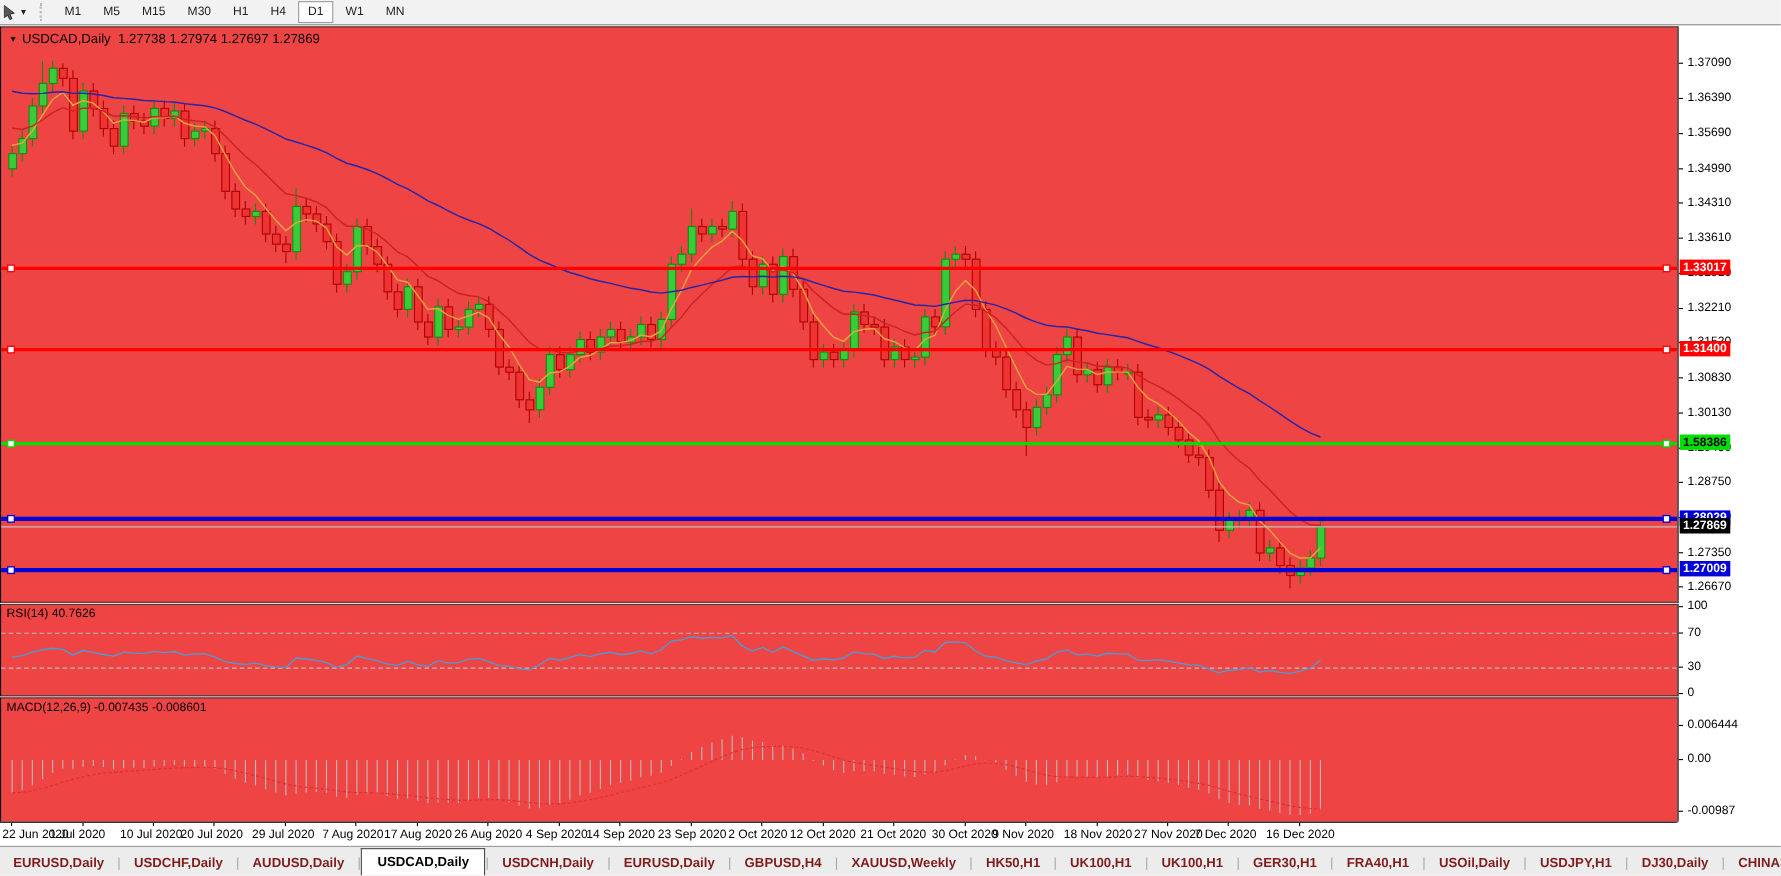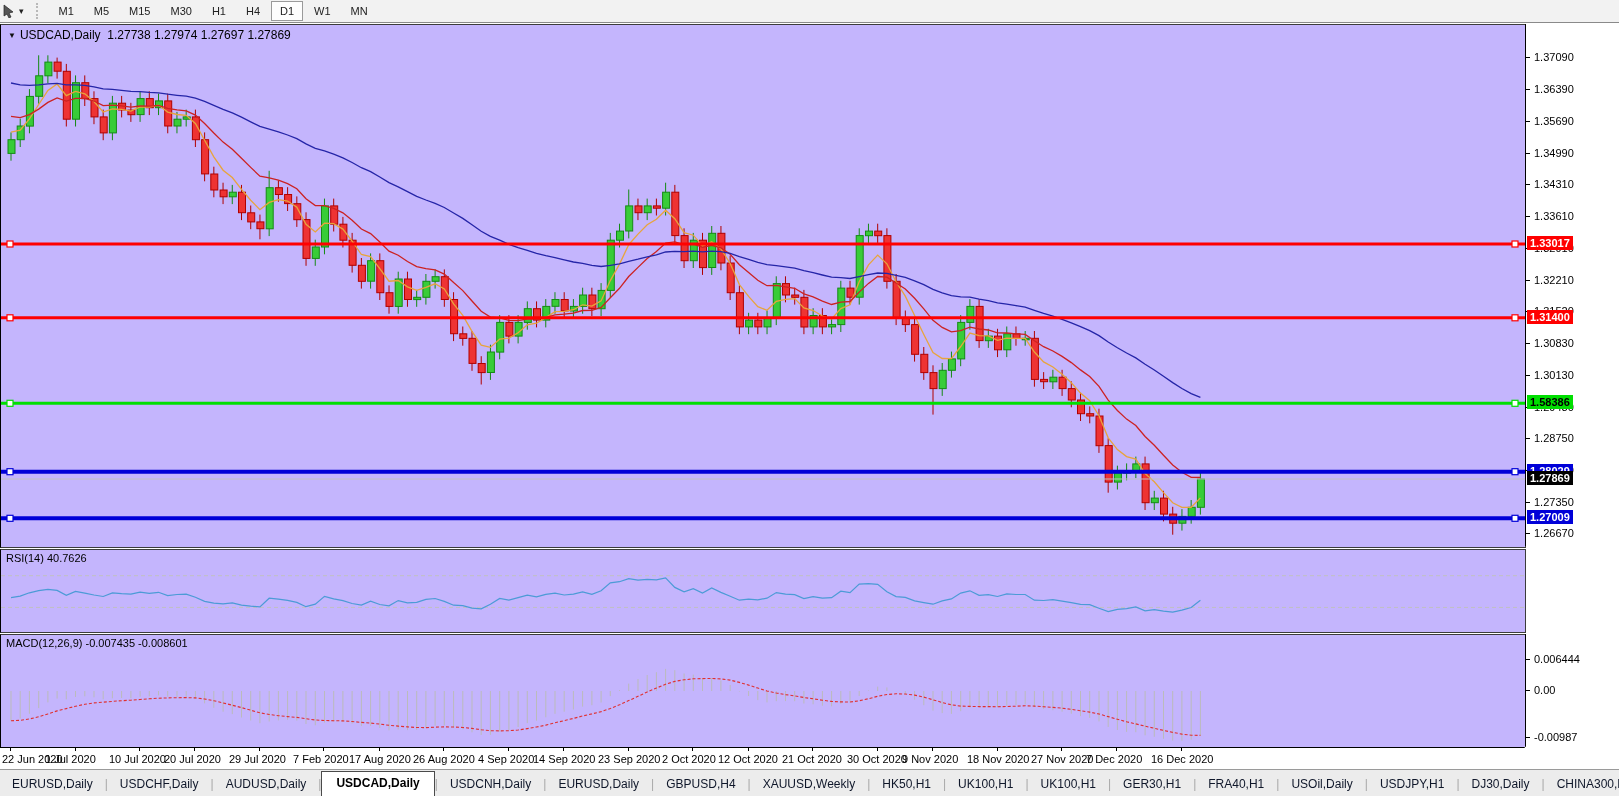--- a/index.html
+++ b/index.html
@@ -8,21 +8,21 @@
   
   .toolbar{position:absolute;left:0;top:0;width:1619px;height:22px;background:#f2f2f2;
            border-bottom:1px solid #8a8a8a;display:flex;align-items:center;}
   .tool-icon-wrap{display:flex;align-items:center;padding:0 6px 0 2px;height:100%;}
   .tool-caret{font-size:9px;color:#222;margin-left:3px;}
   .grip{width:5px;height:16px;margin:0 6px;border-left:2px dotted #b9b9b9;}
   .tf-btn{font-size:11px;color:#222;padding:2px 8px;margin:0 1px;border:1px solid transparent;
           background:transparent;cursor:default;line-height:14px;}
   .tf-btn.active{background:#fdfdfd;border:1px solid #9a9a9a;}
   
-  .panel{position:absolute;left:0;background:#c4b5fd;border:1px solid #3c3c3c;border-left:1px solid #000;}
+  .panel{position:absolute;left:0;background:#ef4444;border:1px solid #3c3c3c;border-left:1px solid #000;}
   .main-panel{top:24px;width:1524px;height:522px;}
   .rsi-panel{top:549px;width:1524px;height:82px;}
   .macd-panel{top:634px;width:1524px;height:112px;}
   .panel svg{position:absolute;left:0;top:0;}
   .chart-title{position:absolute;left:7px;top:3px;font-size:12px;color:#000;z-index:5;}
   .chart-title .tri{font-size:8px;vertical-align:1px;margin-right:4px;color:#111;}
   .ind-label{position:absolute;left:5px;top:2px;font-size:11px;color:#000;z-index:5;}
   
   .axis-col{position:absolute;left:1525px;width:94px;background:#fff;border-left:1px solid #000;}
   .axis-main{top:24px;height:522px;}
@@ -34,21 +34,21 @@
              white-space:nowrap;z-index:6;}
   
   .date-axis{position:absolute;left:0;top:747px;width:1524px;height:21px;background:#fff;
              border-top:1px solid #000;}
   .date-lab{position:absolute;top:5px;font-size:11px;color:#000;white-space:nowrap;}
   .date-tick{position:absolute;top:0;width:1px;height:3px;background:#000;}
   .date-axis-corner{position:absolute;left:1525px;top:747px;width:94px;height:21px;background:#fff;}
   
   .tabbar{position:absolute;left:0;top:769px;width:1619px;height:27px;background:#ececec;
           border-top:1px solid #9a9a9a;display:flex;align-items:flex-end;overflow:hidden;}
-  .tab{font-size:12px;color:#0f172a;padding:4px 12px 6px 12px;white-space:nowrap;cursor:default;}
+  .tab{font-size:12px;color:#7f1d1d;padding:4px 12px 6px 12px;white-space:nowrap;cursor:default;font-weight:bold;}
   .tab.active{background:#fff;color:#000;font-weight:bold;border:1px solid #4a4a4a;border-bottom:none;
               padding:4px 14px 7px 14px;}
   .tab-sep{color:#a8a8a8;font-size:12px;padding-bottom:6px;}
 </style>
 </head>
 <body>
 
 <div class="app">
 
   <div class="toolbar">
@@ -412,20 +412,30 @@
     </div>
 
   <div class="panel rsi-panel">
     <div class="ind-label">RSI(14) 40.7626</div>
     <svg id="rsi-svg" width="1524" height="82">
         <line x1="0" y1="25.7" x2="1524" y2="25.7" stroke="#C0C0C0" stroke-width="1" stroke-dasharray="4,3"></line>
         <line x1="0" y1="57.4" x2="1524" y2="57.4" stroke="#C0C0C0" stroke-width="1" stroke-dasharray="4,3"></line>
         <polyline points="10.0,47.6 19.2,46.1 28.4,42.8 37.7,40.7 46.9,39.3 56.1,40.4 65.3,45.4 74.5,41.4 83.8,43.1 93.0,45.0 102.2,46.5 111.4,42.9 120.6,43.7 129.9,44.2 139.1,42.1 148.3,43.3 157.5,42.3 166.7,45.6 176.0,44.5 185.2,44.2 194.4,47.3 203.6,51.4 212.8,53.2 222.1,53.9 231.3,52.9 240.5,55.2 249.7,56.2 258.9,56.9 268.2,48.2 277.4,49.1 286.6,50.3 295.8,52.4 305.0,56.7 314.3,54.2 323.5,46.4 332.7,48.8 341.9,50.7 351.1,53.5 360.4,55.1 369.6,51.1 378.8,54.5 388.0,55.8 397.2,50.6 406.5,52.8 415.7,52.4 424.9,49.4 434.1,48.5 443.3,51.4 452.6,55.2 461.8,55.6 471.0,58.1 480.2,58.9 489.4,54.3 498.7,48.5 507.9,50.2 517.1,47.7 526.3,45.2 535.5,46.9 544.8,44.3 554.0,43.1 563.2,45.0 572.4,44.1 581.6,41.8 590.9,44.4 600.1,40.7 609.3,32.9 618.5,31.7 627.7,28.7 637.0,30.2 646.2,29.4 655.4,29.9 664.6,27.8 673.8,37.4 683.1,41.8 692.3,38.6 701.5,43.0 710.7,38.0 719.9,42.4 729.2,46.3 738.4,50.2 747.6,49.1 756.8,49.8 766.0,48.2 775.3,42.6 784.5,44.2 793.7,44.6 802.9,48.6 812.1,46.6 821.4,48.1 830.6,47.7 839.8,41.2 849.0,42.7 858.2,34.1 867.5,33.6 876.7,34.4 885.9,41.8 895.1,46.6 904.3,47.4 913.6,50.8 922.8,52.6 932.0,54.2 941.2,50.9 950.4,48.9 959.7,43.1 968.9,40.8 978.1,45.4 987.3,44.7 996.5,46.5 1005.8,43.9 1015.0,44.5 1024.2,44.5 1033.4,50.2 1042.6,50.5 1051.9,49.6 1061.1,51.1 1070.3,52.7 1079.5,54.4 1088.7,54.7 1098.0,58.2 1107.2,61.6 1116.4,59.3 1125.6,58.7 1134.8,56.9 1144.1,60.9 1153.3,59.7 1162.5,61.2 1171.7,62.1 1180.9,60.1 1190.2,57.5 1199.4,50.2" fill="none" stroke="#4C9BD6" stroke-width="1.2"></polyline>
       </svg>
   </div>
+  <div class="axis-col axis-rsi" id="rsi-axis">
+      <div class="tick-dash" style="top: 2px;"></div>
+      <div class="tick-lab" style="top: -4px;">100</div>
+      <div class="tick-dash" style="top: 26px;"></div>
+      <div class="tick-lab" style="top: 20px;">70</div>
+      <div class="tick-dash" style="top: 57px;"></div>
+      <div class="tick-lab" style="top: 51px;">30</div>
+      <div class="tick-dash" style="top: 81px;"></div>
+      <div class="tick-lab" style="top: 75px;">0</div>
+    </div>
 
   <div class="panel macd-panel">
     <div class="ind-label">MACD(12,26,9) -0.007435 -0.008601</div>
     <svg id="macd-svg" width="1524" height="112">
         <line x1="10.0" y1="56.0" x2="10.0" y2="85.8" stroke="#BBBBBB" stroke-width="1"></line>
         <line x1="19.2" y1="56.0" x2="19.2" y2="83.4" stroke="#BBBBBB" stroke-width="1"></line>
         <line x1="28.4" y1="56.0" x2="28.4" y2="78.8" stroke="#BBBBBB" stroke-width="1"></line>
         <line x1="37.7" y1="56.0" x2="37.7" y2="73.1" stroke="#BBBBBB" stroke-width="1"></line>
         <line x1="46.9" y1="56.0" x2="46.9" y2="67.4" stroke="#BBBBBB" stroke-width="1"></line>
         <line x1="56.1" y1="56.0" x2="56.1" y2="63.6" stroke="#BBBBBB" stroke-width="1"></line>
@@ -570,21 +580,21 @@
       <div class="date-lab" style="left: 2px;">22 Jun 2020</div>
       <div class="date-tick" style="left: 75px;"></div>
       <div class="date-lab" style="left: 45px;">1 Jul 2020</div>
       <div class="date-tick" style="left: 139px;"></div>
       <div class="date-lab" style="left: 109px;">10 Jul 2020</div>
       <div class="date-tick" style="left: 194px;"></div>
       <div class="date-lab" style="left: 164px;">20 Jul 2020</div>
       <div class="date-tick" style="left: 259px;"></div>
       <div class="date-lab" style="left: 229px;">29 Jul 2020</div>
       <div class="date-tick" style="left: 323px;"></div>
-      <div class="date-lab" style="left: 293px;">7 Feb 2020</div>
+      <div class="date-lab" style="left: 293px;">7 Aug 2020</div>
       <div class="date-tick" style="left: 379px;"></div>
       <div class="date-lab" style="left: 349px;">17 Aug 2020</div>
       <div class="date-tick" style="left: 443px;"></div>
       <div class="date-lab" style="left: 413px;">26 Aug 2020</div>
       <div class="date-tick" style="left: 508px;"></div>
       <div class="date-lab" style="left: 478px;">4 Sep 2020</div>
       <div class="date-tick" style="left: 563px;"></div>
       <div class="date-lab" style="left: 533px;">14 Sep 2020</div>
       <div class="date-tick" style="left: 628px;"></div>
       <div class="date-lab" style="left: 598px;">23 Sep 2020</div>

